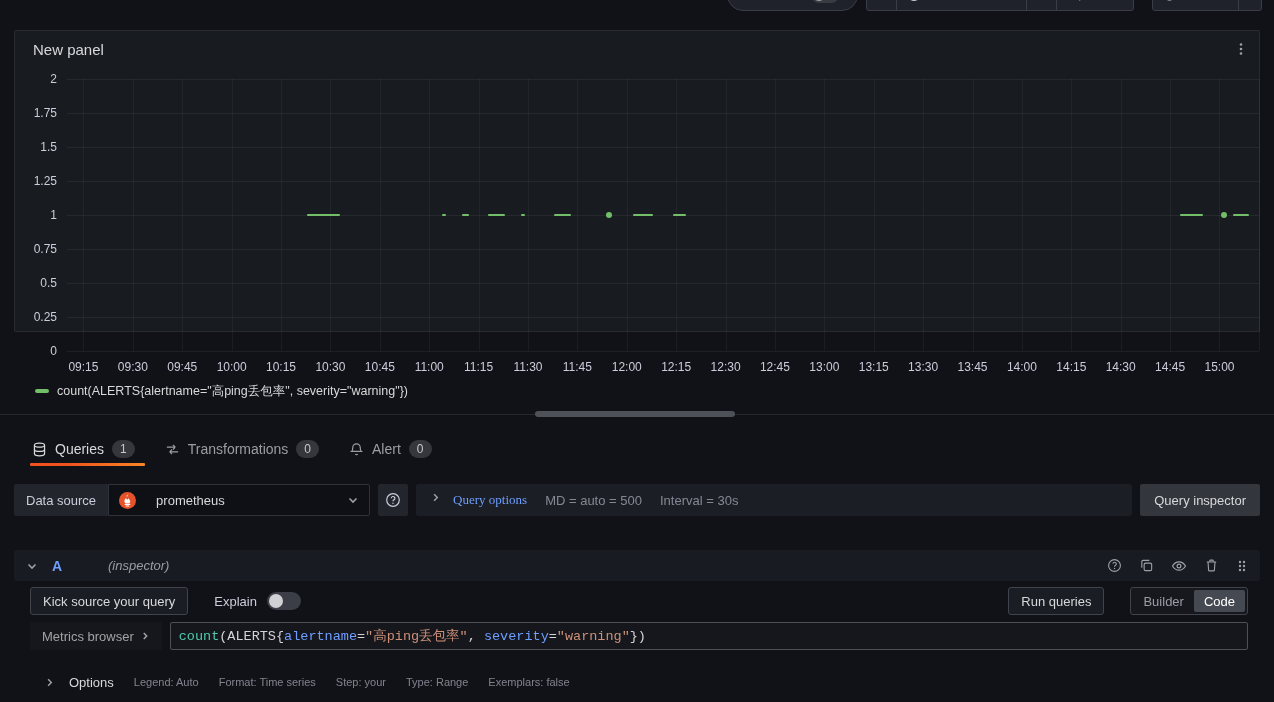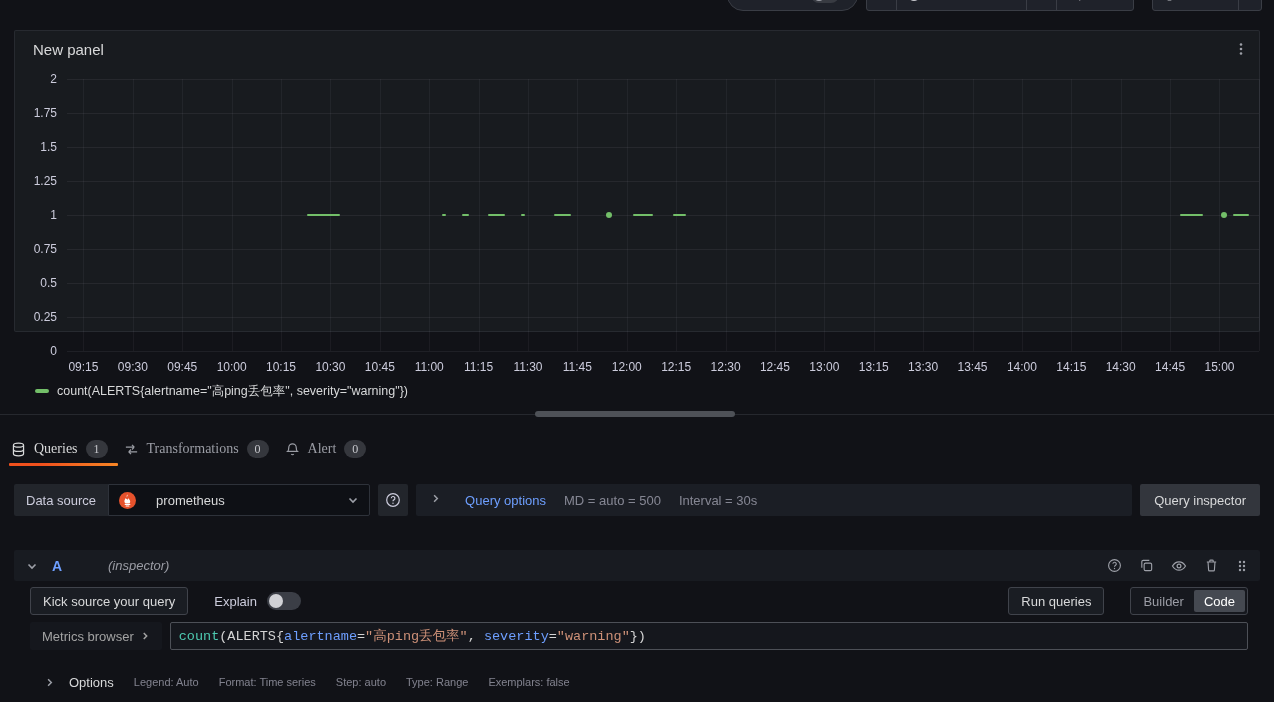--- a/index.html
+++ b/index.html
@@ -53,21 +53,21 @@
     display: flex; align-items: center; gap: 8px; cursor: pointer; }
   .legend-swatch { width: 14px; height: 4px; border-radius: 2px; }
   .legend-label { font-size: 12.5px; color: #d8d9da; }
 
   
   .resizer-line { position: absolute; left: 0; right: 0; top: 414px; height: 1px; background: #26282e; }
   .resizer-grip { position: absolute; left: 535px; top: 411px; width: 200px; height: 6px;
     border-radius: 3px; background: #4e5157; cursor: row-resize; }
 
   
-  .tabs { position: absolute; left: 9px; top: 434px; height: 30px; display: flex; gap: 4px; font-family: Liberation Serif, serif; }
+  .tabs { position: absolute; left: 30px; top: 434px; height: 30px; display: flex; gap: 18px; }
   .tab { position: relative; display: flex; align-items: center; gap: 8px; padding: 0 10px 0 2px;
     font-size: 14px; color: #9b9da5; cursor: pointer; }
   .tab.active { color: #d8d9da; font-weight: 500; }
   .tab.active::after { content: ""; position: absolute; left: 0; right: 0; bottom: -2px; height: 3px;
     background: linear-gradient(90deg, #f0511d 30%, #f78525 99%); border-radius: 1px; }
   .tab-badge { background: #35373d; color: #c7c8cd; font-size: 12px; font-weight: 400;
     height: 18px; line-height: 18px; padding: 0 8px; border-radius: 9px; }
   .tab .icon-svg { color: inherit; }
 
   
@@ -75,21 +75,21 @@
   .ds-label { background: #22252b; border-radius: 2px 0 0 2px; padding: 0 12px;
     display: flex; align-items: center; font-size: 13px; color: #ccccdc; }
   .ds-picker { width: 262px; background: #0e1015; border: 1px solid #2e323a; border-radius: 0 2px 2px 0;
     display: flex; align-items: center; gap: 20px; padding: 0 10px; cursor: pointer; }
   .ds-picker-name { flex: 1; font-size: 13px; color: #d8d9da; font-weight: 500; }
   .prom-badge { width: 17px; height: 17px; border-radius: 50%; position: relative; flex: none; }
   .help-btn { width: 30px; background: #22252b; border-radius: 2px; margin-left: 8px;
     display: flex; align-items: center; justify-content: center; color: #ccccdc; cursor: pointer; }
   .qopts-bar { flex: 1; margin-left: 8px; background: #1b1e25; border-radius: 2px;
     display: flex; align-items: center; gap: 18px; padding: 0 14px; }
-  .qopts-toggle { display: flex; align-items: flex-start; gap: 24px; cursor: pointer; }
+  .qopts-toggle { display: flex; align-items: flex-start; gap: 12px; cursor: pointer; font-family: Liberation Serif, serif; }
   .qopts-link { font-size: 13px; font-weight: 500; color: #6e9fff; }
   .qopts-summary { font-size: 13px; color: rgba(204,204,220,0.6); }
   .qinspector-btn { margin-left: 8px; background: #33363d; border-radius: 2px; border: none;
     padding: 0 14px; font-size: 13px; font-weight: 500; color: #d8d9da;
     display: flex; align-items: center; cursor: pointer; font-family: inherit; }
 
   
   .query-header { position: absolute; left: 14px; top: 550px; right: 14px; height: 31px;
     background: #181b21; border-radius: 2px; display: flex; align-items: center; padding: 0 12px; }
   .qh-chevron { color: #9da0a8; cursor: pointer; display: flex; width: 26px; }
@@ -423,16 +423,16 @@
 
 <div class="q-options-row">
   <span class="qo-toggle">
     <svg class="icon-svg" width="11" height="11" viewBox="0 0 12 12" fill="none" stroke="currentColor" stroke-width="1.6">
         <path d="M4.5 2.5L8 6l-3.5 3.5"></path>
       </svg>
     <span class="qo-title">Options</span>
   </span>
   <span class="qo-item">Legend: Auto</span>
   <span class="qo-item">Format: Time series</span>
-  <span class="qo-item">Step: auto</span>
+  <span class="qo-item">Step: your</span>
   <span class="qo-item">Type: Range</span>
   <span class="qo-item">Exemplars: false</span>
 </div>
 
 </body></html>

